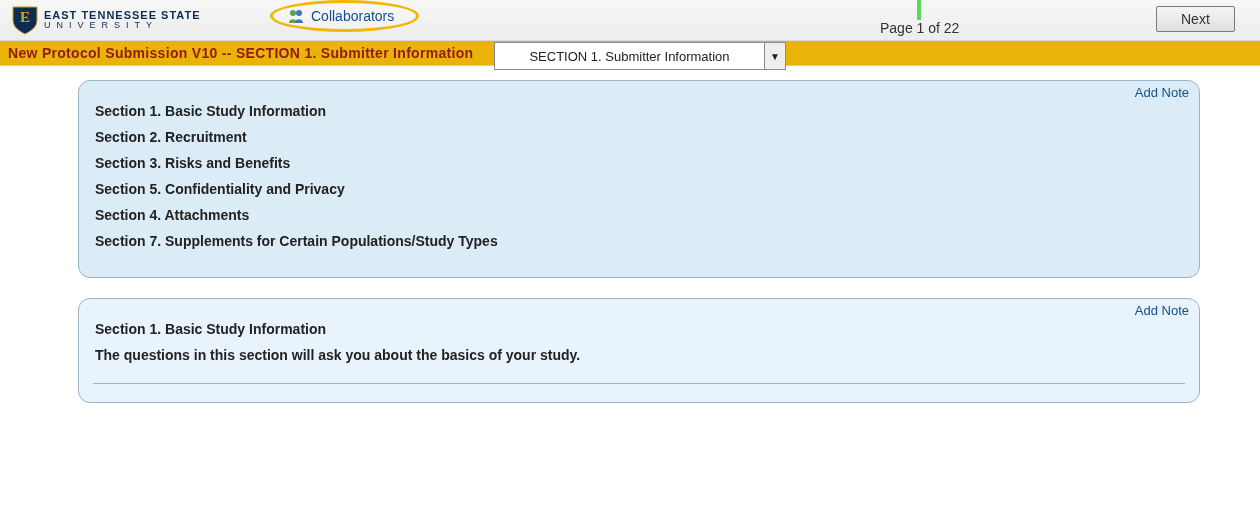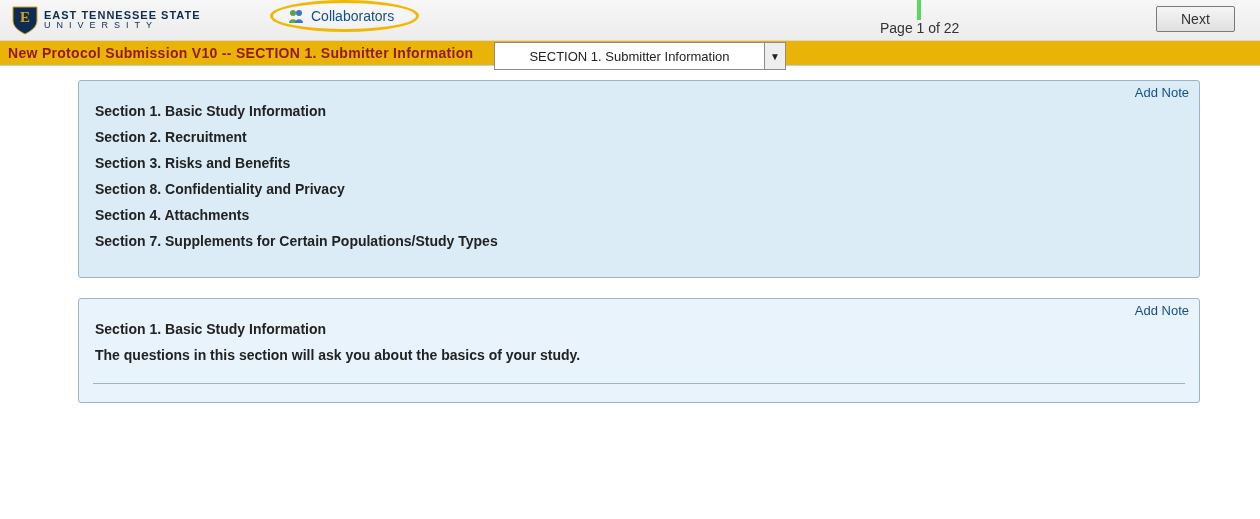--- a/index.html
+++ b/index.html
@@ -123,21 +123,21 @@
     border-bottom: 1px solid #d0cdc8;
     letter-spacing: .3px;
   }
   .content-area {
     padding: 14px 60px 30px 78px;
   }
   .panel {
     position: relative;
     background: #dbecf6;
     border: 1px solid #9ab4c6;
-    border-radius: 3px;
+    border-radius: 12px;
     padding: 12px 16px 18px 16px;
     margin-bottom: 20px;
   }
   .panel.light {
     background: #e8f3fb;
   }
   .add-note {
     position: absolute;
     top: 4px;
     right: 10px;
@@ -200,21 +200,21 @@
 
 <div class="section-header">New Protocol Submission V10 -- SECTION 1. Submitter Information</div>
 
 <div class="content-area">
 
   <div class="panel">
     <span class="add-note">Add Note</span>
     <p class="line">Section 1.  Basic Study Information</p>
     <p class="line">Section 2.  Recruitment</p>
     <p class="line">Section 3.  Risks and Benefits</p>
-    <p class="line">Section 8.  Confidentiality and Privacy</p>
+    <p class="line">Section 5.  Confidentiality and Privacy</p>
     <p class="line">Section 4.  Attachments</p>
     <p class="line">Section 7.  Supplements for Certain Populations/Study Types</p>
   </div>
 
   <div class="panel light">
     <span class="add-note">Add Note</span>
     <p class="line">Section 1.  Basic Study Information</p>
     <p class="line">The questions in this section will ask you about the basics of your study.</p>
     <hr class="hr">
   </div>

